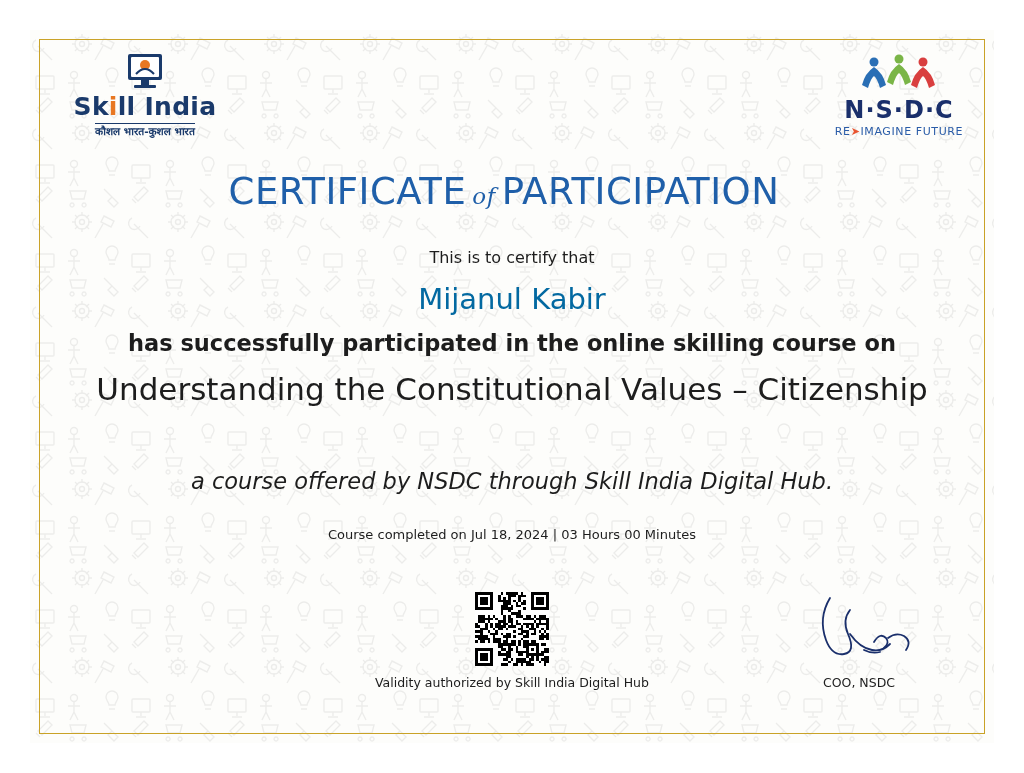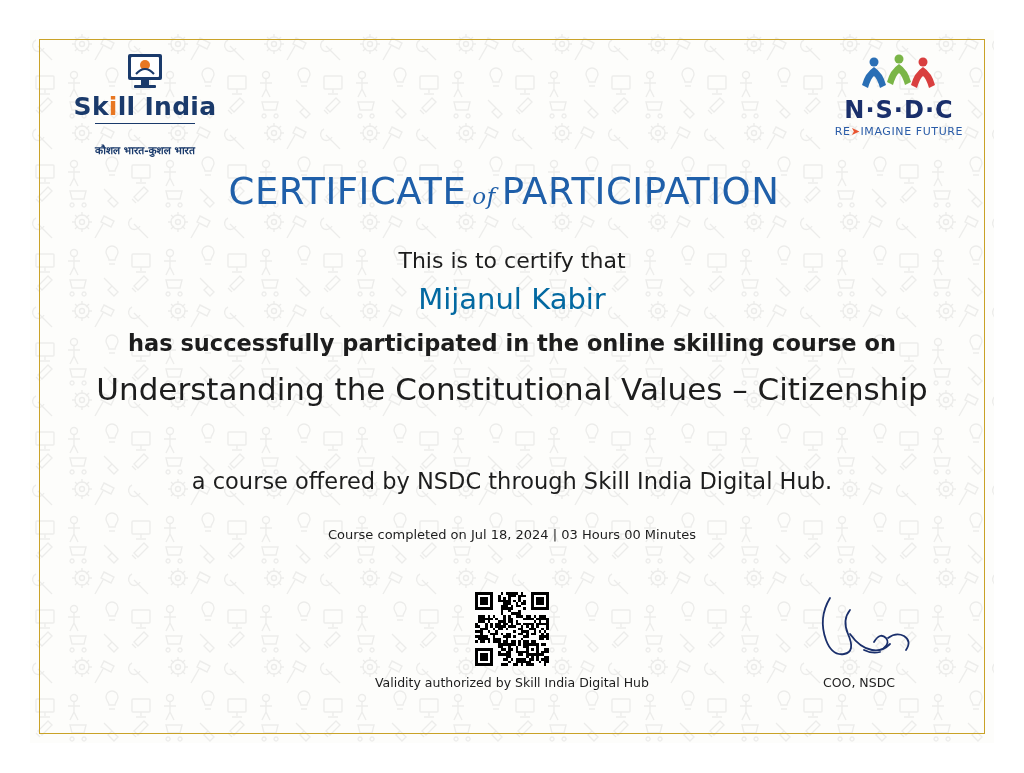--- a/index.html
+++ b/index.html
@@ -112,21 +112,21 @@
     letter-spacing: 0.3px;
     line-height: 1;
   }
   .si-text .orange { color: #e87722; }
   .si-sub {
     margin-top: 4px;
     font-size: 10.5px;
     color: #1a3a6b;
     font-weight: 600;
     border-top: 1px solid #1a3a6b;
-    padding-top: 19px;
+    padding-top: 0;
     display: inline-block;
   }
 
   .logo-nsdc {
     position: absolute;
     right: 30px;
     top: 24px;
     width: 130px;
     text-align: center;
   }
@@ -168,21 +168,21 @@
     font-size: 23px;
     padding: 0 6px;
     color: #1f5fa9;
   }
 
   .line-certify {
     position: absolute;
     top: 218px;
     left: 0; right: 0;
     text-align: center;
-    font-size: 22px;
+    font-size: 16px;
     color: #1d1d1d;
   }
   .recipient {
     position: absolute;
     top: 252px;
     left: 0; right: 0;
     text-align: center;
     font-size: 29px;
     color: #0369a1;
   }
@@ -204,20 +204,21 @@
     color: #1d1d1d;
     line-height: 1.38;
   }
   .line-offered {
     position: absolute;
     top: 438px;
     left: 0; right: 0;
     text-align: center;
     font-size: 22.5px;
     color: #1d1d1d;
+    font-style: italic;
   }
   .completed {
     position: absolute;
     top: 497px;
     left: 0; right: 0;
     text-align: center;
     font-size: 13px;
     color: #1d1d1d;
   }
 

